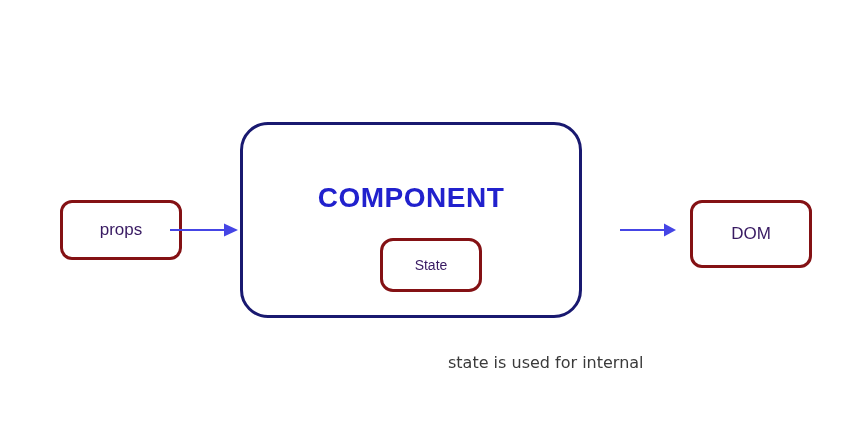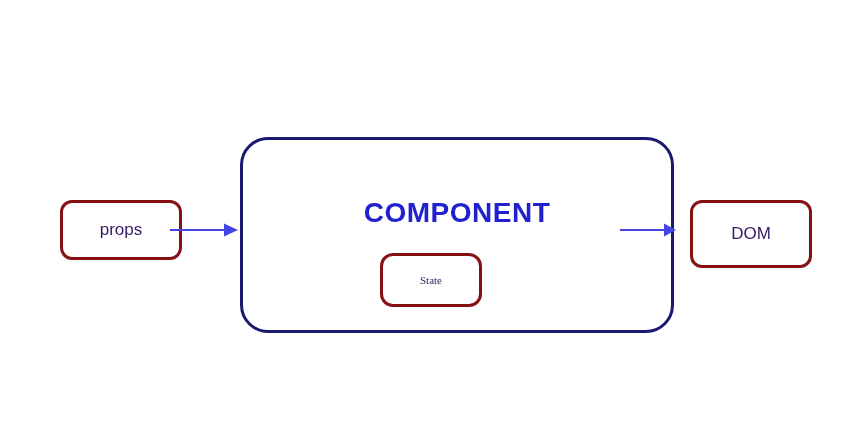--- a/index.html
+++ b/index.html
@@ -33,26 +33,25 @@
   }
 
   .node-props { left: 48px;  top: 200px; width: 122px; height: 60px; }
   .node-dom   { left: 678px; top: 200px; width: 122px; height: 68px; }
 
   
   .node-component {
     position: absolute;
     left: 240px;
     top: 122px;
-    width: 434px;
+    width: 342px;
     height: 196px;
     border: 3px solid #191970;
     border-radius: 28px;
     background: #ffffff;
-    margin-top: 15px;
   }
 
   .component-title {
     position: absolute;
     left: 0;
     right: 0;
     top: 57px;
     text-align: center;
     font-size: 28px;
     font-weight: bold;
@@ -65,23 +64,22 @@
     left: 137px;
     top: 113px;
     width: 102px;
     height: 54px;
     border: 3px solid #841114;
     border-radius: 13px;
     background: #ffffff;
     display: flex;
     align-items: center;
     justify-content: center;
-    font-size: 11px;
+    font-size: 14px;
     color: #381a62;
-    font-family: Liberation Serif, serif;
   }
 
   .arrow {
     position: absolute;
     overflow: visible;
   }
   .arrow-1 { left: 168px; top: 220px; }
   .arrow-2 { left: 620px; top: 220px; }
 
   .caption {
@@ -119,15 +117,16 @@
   <svg class="arrow arrow-2" width="58" height="20">
     <line x1="0" y1="10" x2="45" y2="10" stroke="#4545e5" stroke-width="2.2"></line>
     <polygon points="44,3.5 56,10 44,16.5" fill="#4545e5"></polygon>
   </svg>
 
   <div class="node node-dom">
     <span>DOM</span>
   </div>
 
   <div class="caption">
+    <div>state is used for internal</div>
   </div>
 
 </div>
 
 </body></html>

